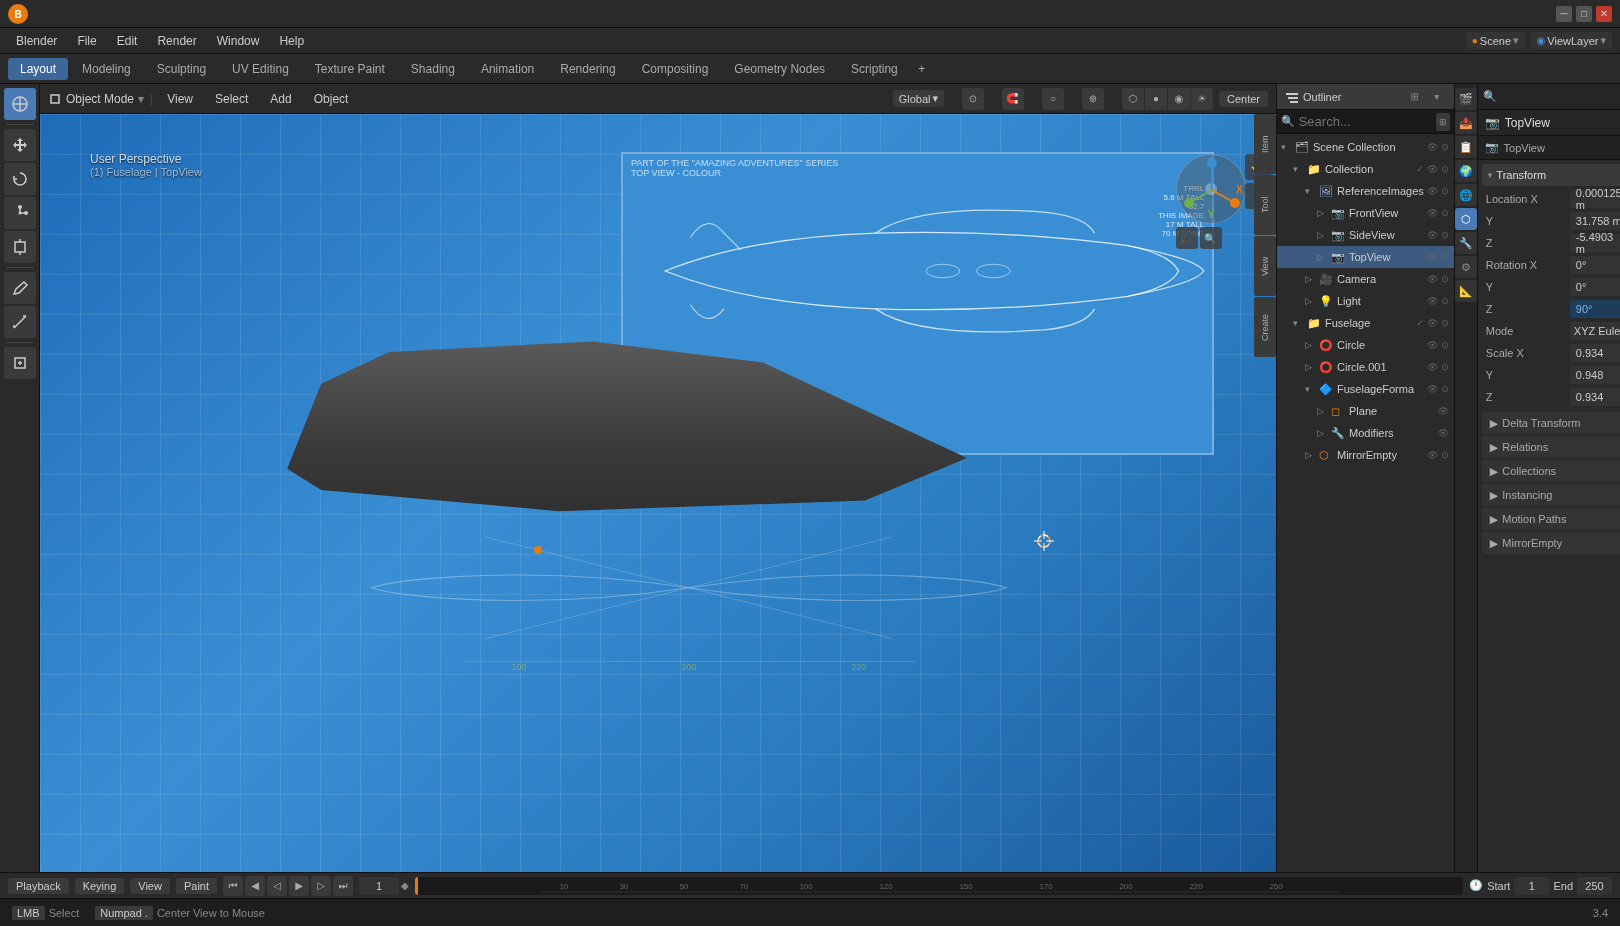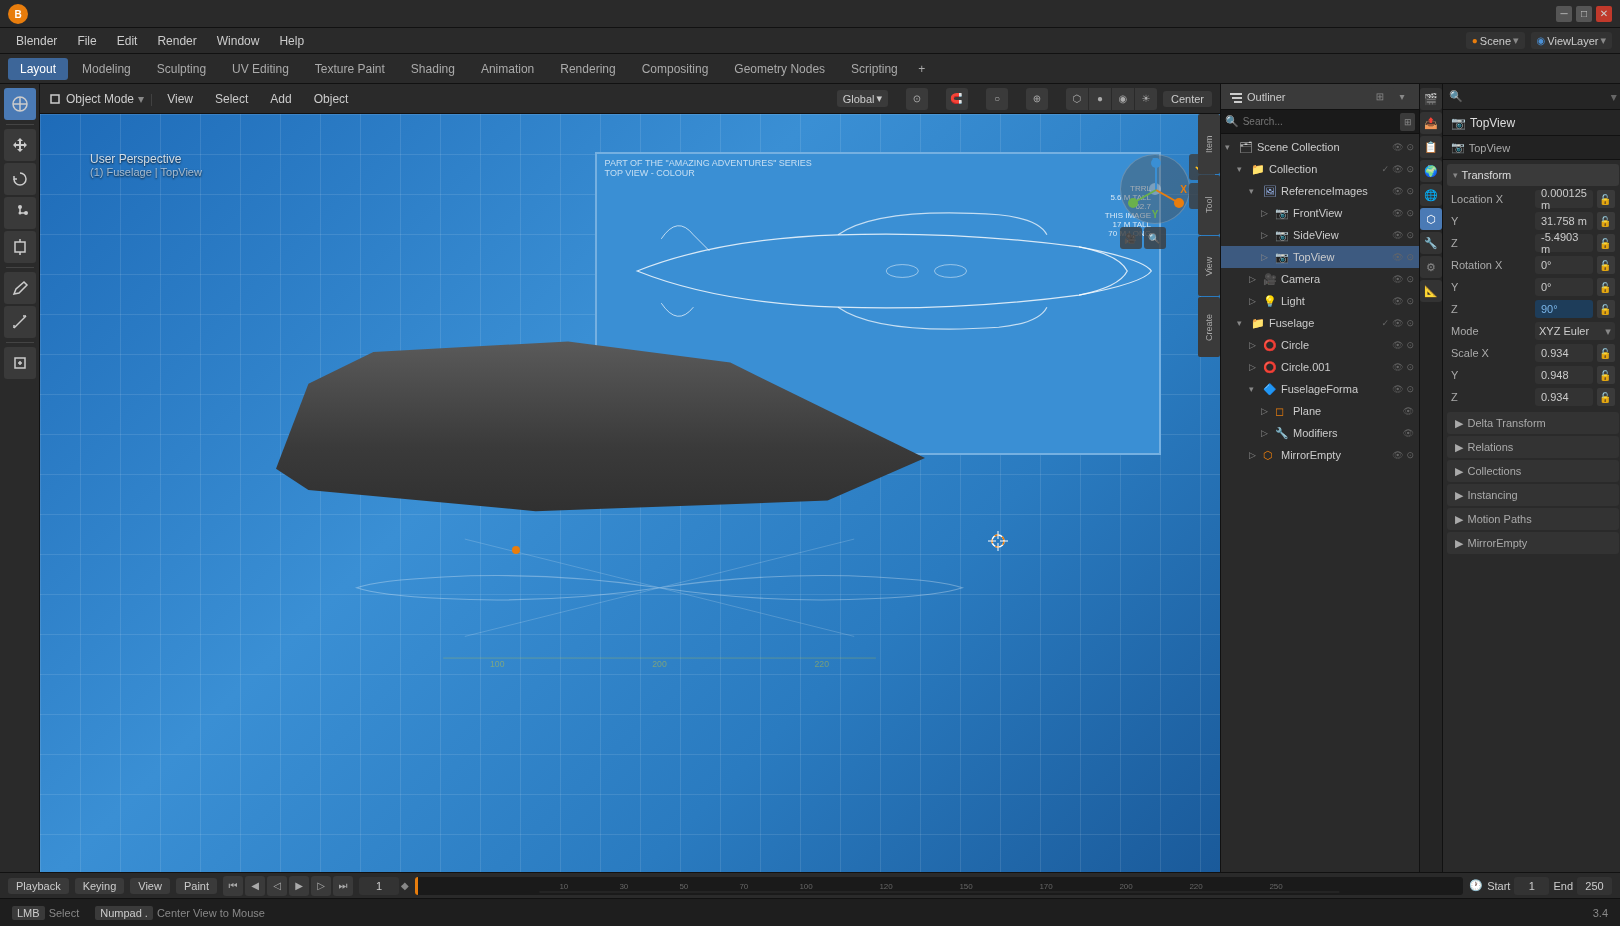--- a/index.html
+++ b/index.html
@@ -252,21 +252,21 @@
       border: none;
       border-radius: 3px;
       display: flex; align-items: center; justify-content: center;
       cursor: pointer;
       color: #bbb;
       font-size: 12px;
     }
 
     
     #right-panel {
-      width: 400px;
+      width: 344px;
       background: #2a2a2a;
       display: flex;
       border-left: 1px solid #111;
     }
 
     
     #outliner {
       width: 200px;
       border-right: 1px solid #111;
       display: flex;
@@ -289,21 +289,21 @@
       display: flex;
       align-items: center;
       padding: 0 4px;
       gap: 4px;
       border-bottom: 1px solid #111;
     }
     #outliner-search input {
       background: transparent;
       border: none;
       color: #aaa;
-      font-size: 10px;
+      font-size: 13px;
       width: 100%;
       outline: none;
     }
     #outliner-tree {
       flex: 1;
       overflow-y: auto;
       padding: 2px 0;
     }
     .tree-item {
       height: 22px;

